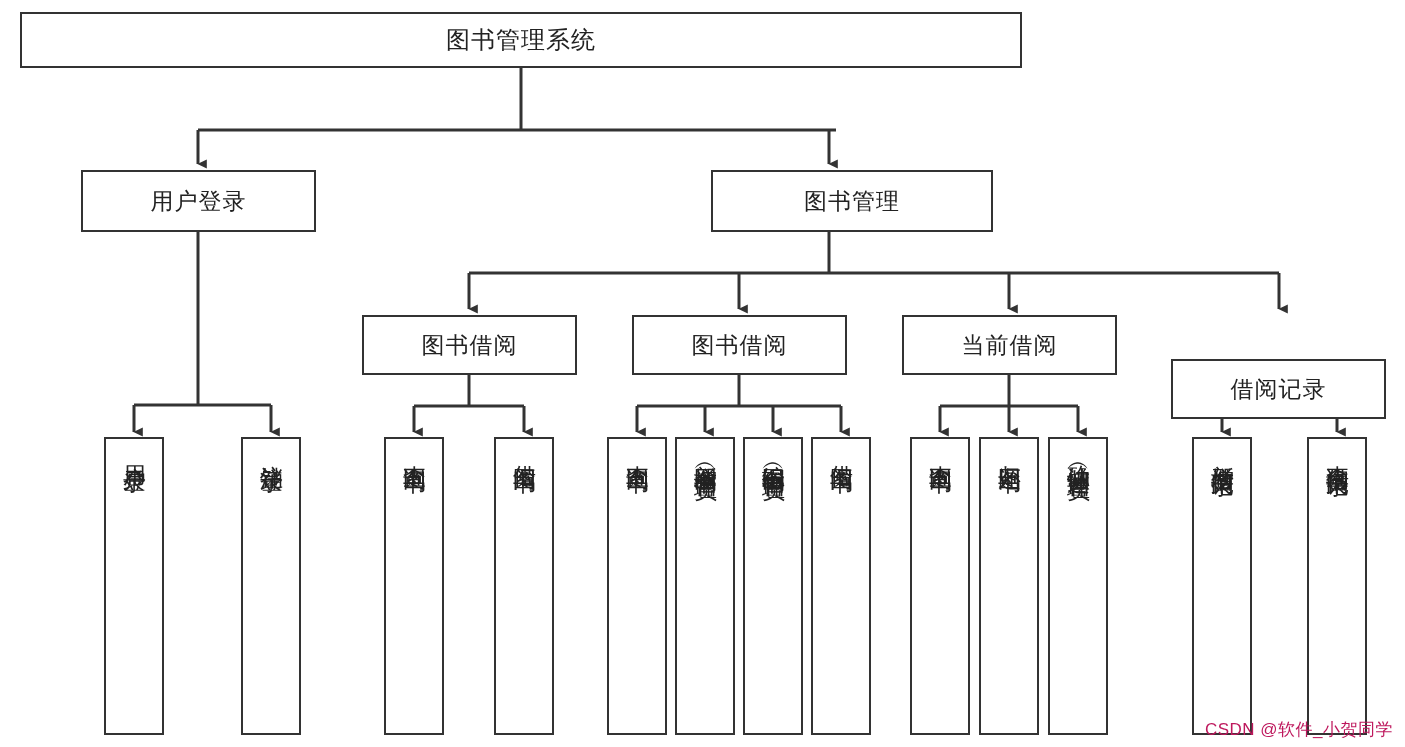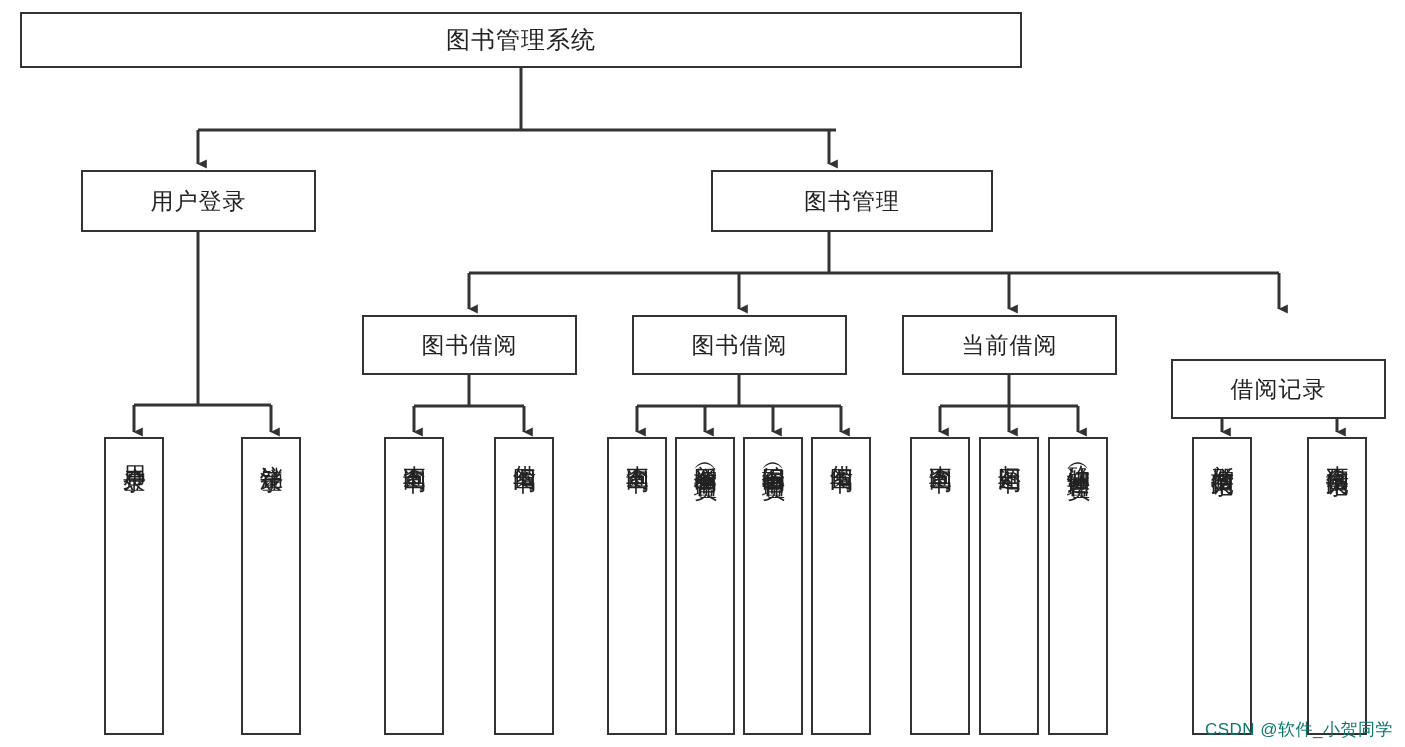--- a/index.html
+++ b/index.html
@@ -53,21 +53,21 @@
     color: #222222;
   }
   .node-box.root {
     font-size: 24px;
   }
   .watermark {
     position: absolute;
     right: 12px;
     bottom: 6px;
     font-size: 17px;
-    color: #0f766e;
+    color: #be185d;
     letter-spacing: 0.5px;
     white-space: nowrap;
     user-select: none;
   }
 </style>
 </head>
 <body>
 
 <div id="diagram-root">
 

